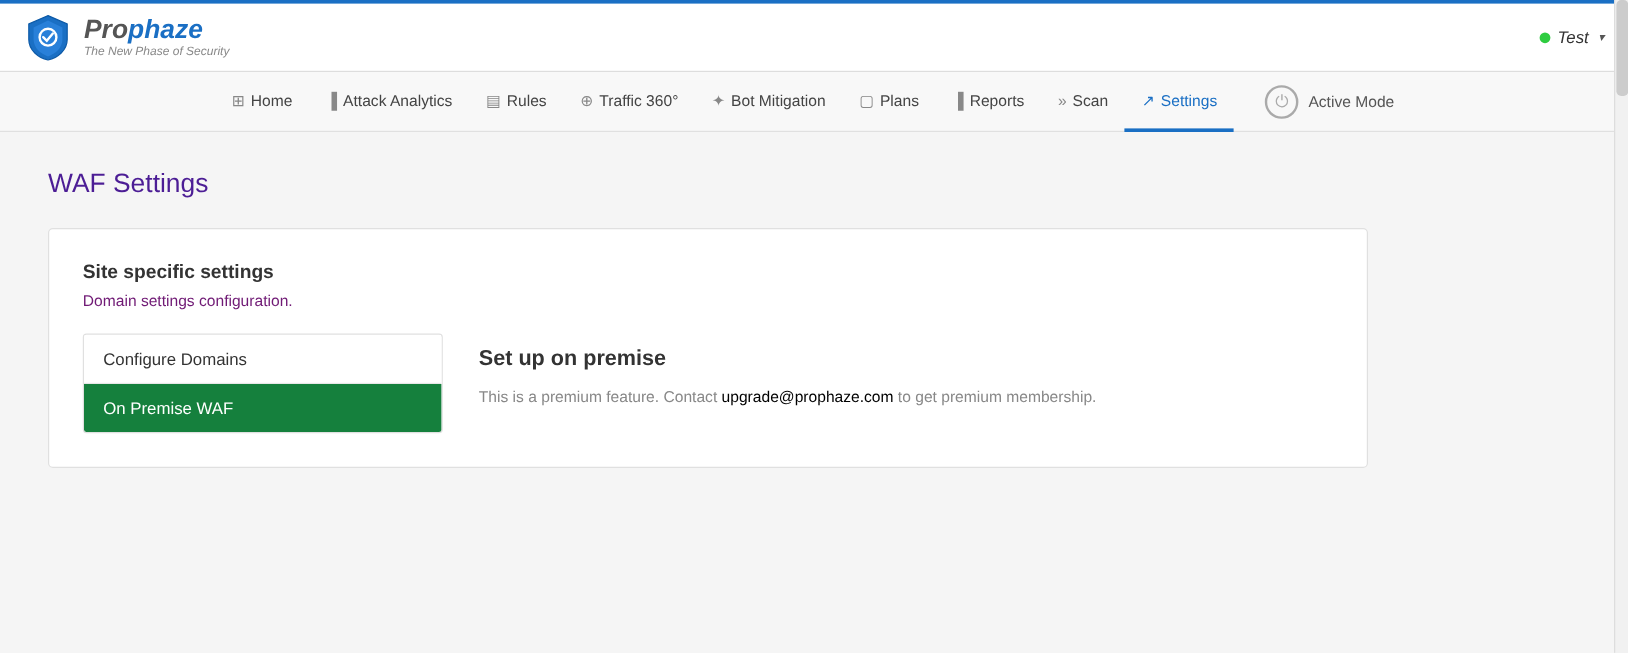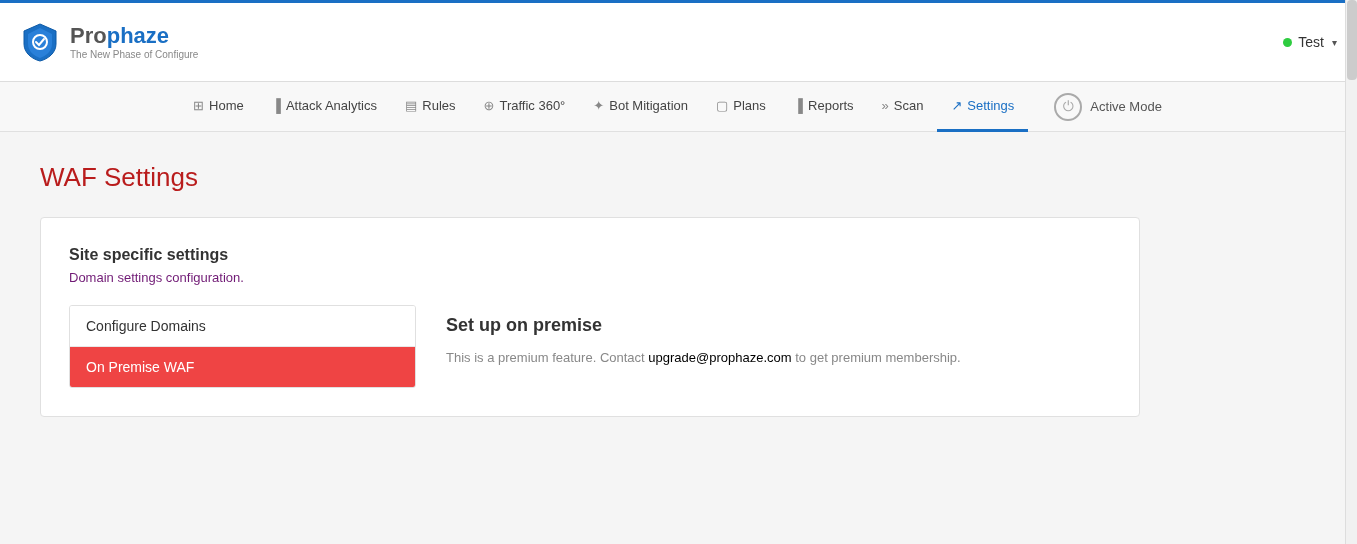--- a/index.html
+++ b/index.html
@@ -6,22 +6,23 @@
     body { font-family: Arial, sans-serif; background: #f5f5f5; min-height: 544px; }
 
     
     .top-bar {
       background: #fff;
       border-bottom: 1px solid #ddd;
       display: flex;
       align-items: center;
       justify-content: space-between;
       padding: 0 20px;
-      height: 82px;
+      height: 60px;
       border-top: 3px solid #1a6fc4;
+      font-style: italic;
     }
     .logo-area {
       display: flex;
       align-items: center;
       gap: 10px;
     }
     .logo-icon {
       width: 40px;
       height: 40px;
     }
@@ -108,23 +109,23 @@
       justify-content: center;
       color: #aaa;
       font-size: 14px;
     }
 
     
     .main-content {
       padding: 30px 40px;
     }
     .page-title {
-      font-size: 26px;
+      font-size: 22px;
       font-weight: normal;
-      color: #b91c1c;
+      color: #4c1d95;
       margin-bottom: 24px;
     }
 
     
     .settings-card {
       background: #fff;
       border: 1px solid #e0e0e0;
       border-radius: 4px;
       padding: 28px;
       max-width: 1100px;
@@ -141,37 +142,37 @@
       margin-bottom: 20px;
     }
 
     .settings-layout {
       display: flex;
       gap: 30px;
     }
 
     
     .settings-menu {
-      width: 347px;
+      width: 300px;
       border: 1px solid #e0e0e0;
       border-radius: 3px;
       overflow: hidden;
       flex-shrink: 0;
     }
     .menu-item {
       padding: 12px 16px;
       font-size: 14px;
       color: #333;
       cursor: pointer;
       border-bottom: 1px solid #e8e8e8;
       background: #fff;
     }
     .menu-item:last-child { border-bottom: none; }
     .menu-item.active {
-      background: #ef4444;
+      background: #15803d;
       color: #fff;
     }
 
     
     .settings-content {
       flex: 1;
       padding: 10px 0;
     }
     .content-title {
       font-size: 18px;
@@ -214,21 +215,21 @@
     <svg class="logo-icon" viewBox="0 0 40 40" xmlns="http://www.w3.org/2000/svg">
       <path d="M20 2 L36 9 L36 22 C36 31 28 37 20 39 C12 37 4 31 4 22 L4 9 Z" fill="#1a6fc4" stroke="#0d5aa7" stroke-width="1"></path>
       <path d="M20 6 L32 12 L32 22 C32 29 26 34 20 36 C14 34 8 29 8 22 L8 12 Z" fill="#2980d9" stroke="none"></path>
       <circle cx="20" cy="20" r="7" fill="none" stroke="white" stroke-width="2"></circle>
       <path d="M16 20 L19 23 L24 17" fill="none" stroke="white" stroke-width="2" stroke-linecap="round"></path>
     </svg>
     <div class="logo-text-wrap">
       <div class="logo-main">
         <span class="logo-pro">Pro</span><span class="logo-phaze">phaze</span>
       </div>
-      <div class="logo-sub">The New Phase of Configure</div>
+      <div class="logo-sub">The New Phase of Security</div>
     </div>
   </div>
 
   <div class="user-area">
     <div class="user-dot"></div>
     <span>Test</span>
     <span class="chevron-down">▾</span>
   </div>
 </div>
 

